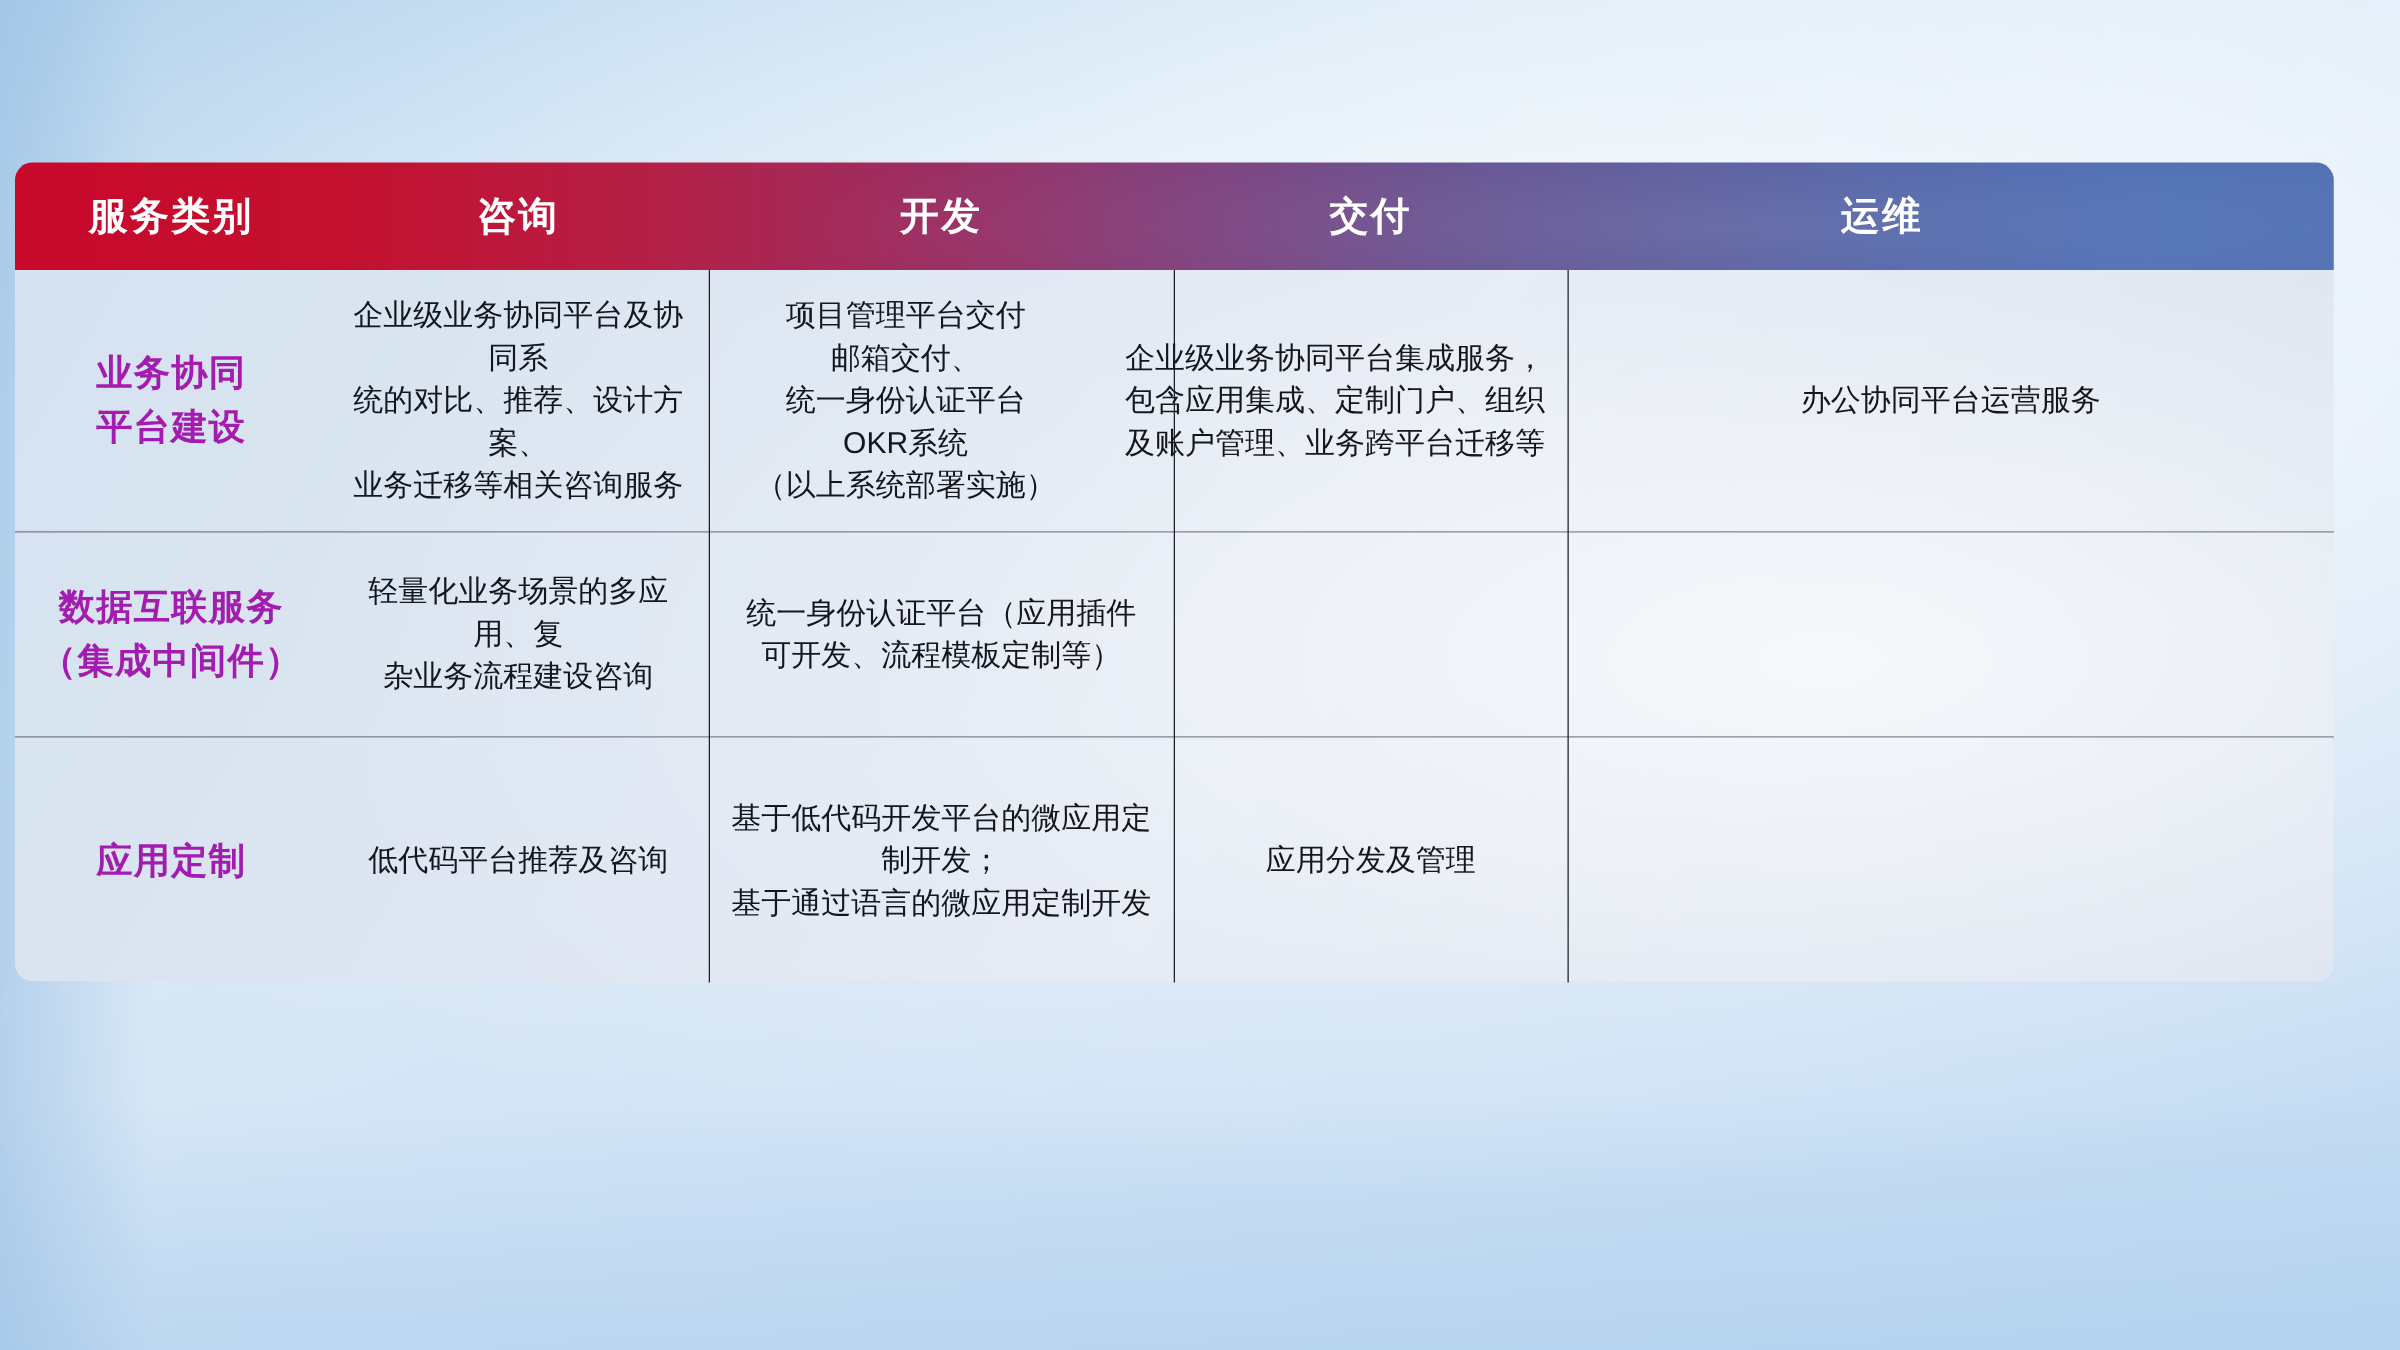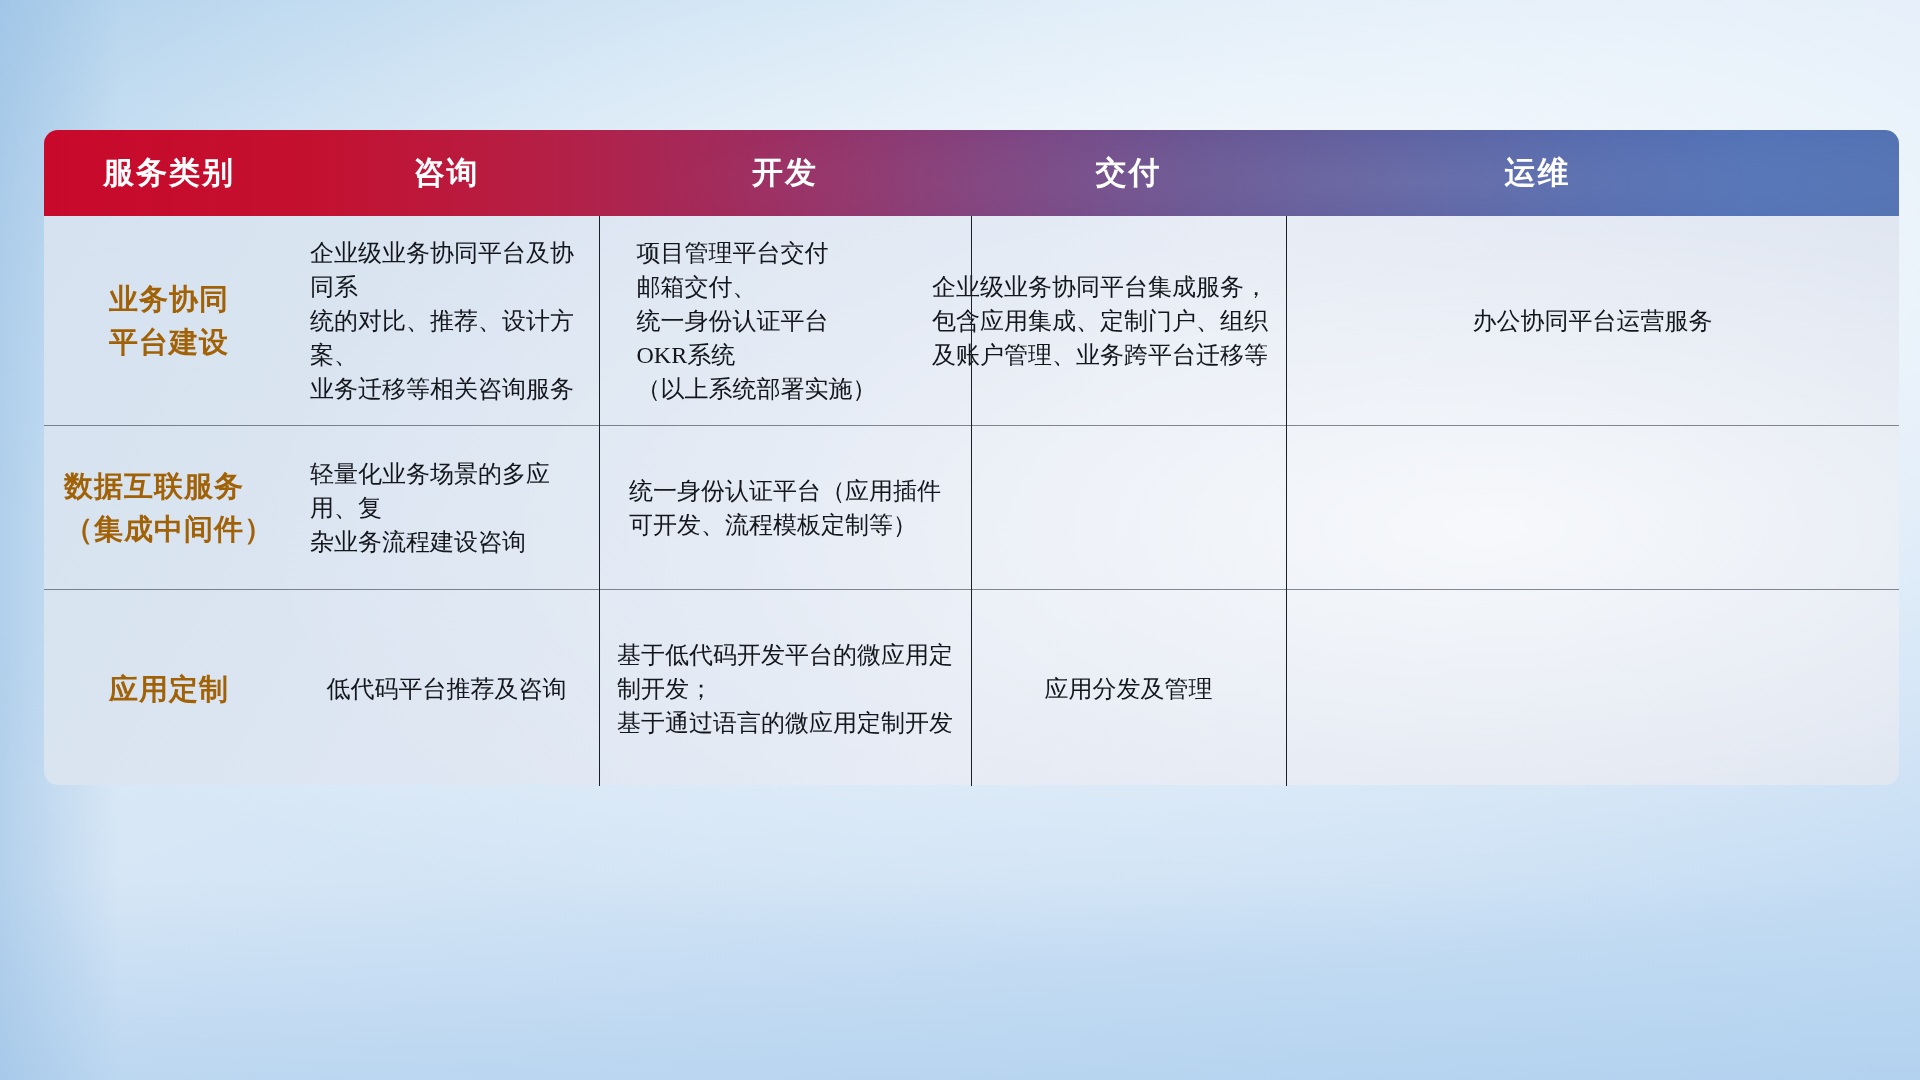--- a/index.html
+++ b/index.html
@@ -29,25 +29,24 @@
     position: absolute;
     inset: 0;
     background:
       linear-gradient(90deg, rgba(150,190,228,0.55) 0px, rgba(150,190,228,0.0) 120px),
       linear-gradient(0deg, rgba(168,203,236,0.50) 0px, rgba(168,203,236,0.0) 200px);
   }
 
   
   #table-wrap {
     position: absolute;
-    left: 44px;
+    left: 12px;
     top: 130px;
     width: 1855px;
     height: 655px;
-    font-family: Liberation Serif, serif;
   }
 
   .table-body-bg {
     position: absolute;
     left: 0;
     top: 83px;
     width: 100%;
     height: 572px;
     border-radius: 0 0 14px 14px;
     background:
@@ -135,28 +134,28 @@
     height: 1px;
     background: rgba(40,45,60,0.55);
   }
 
   .td {
     display: flex;
     align-items: center;
     justify-content: center;
     box-sizing: border-box;
     padding: 4px 16px;
-    text-align: left;
+    text-align: center;
     color: #13161c;
     font-size: 24px;
     line-height: 1.42;
     position: relative;
   }
   .td.cat {
-    color: #a16207;
+    color: #a21caf;
     font-weight: bold;
     font-size: 29px;
     line-height: 1.48;
     letter-spacing: 1px;
   }
   .td .txt { white-space: pre-line; }
 
   
   .vline {
     position: absolute;

